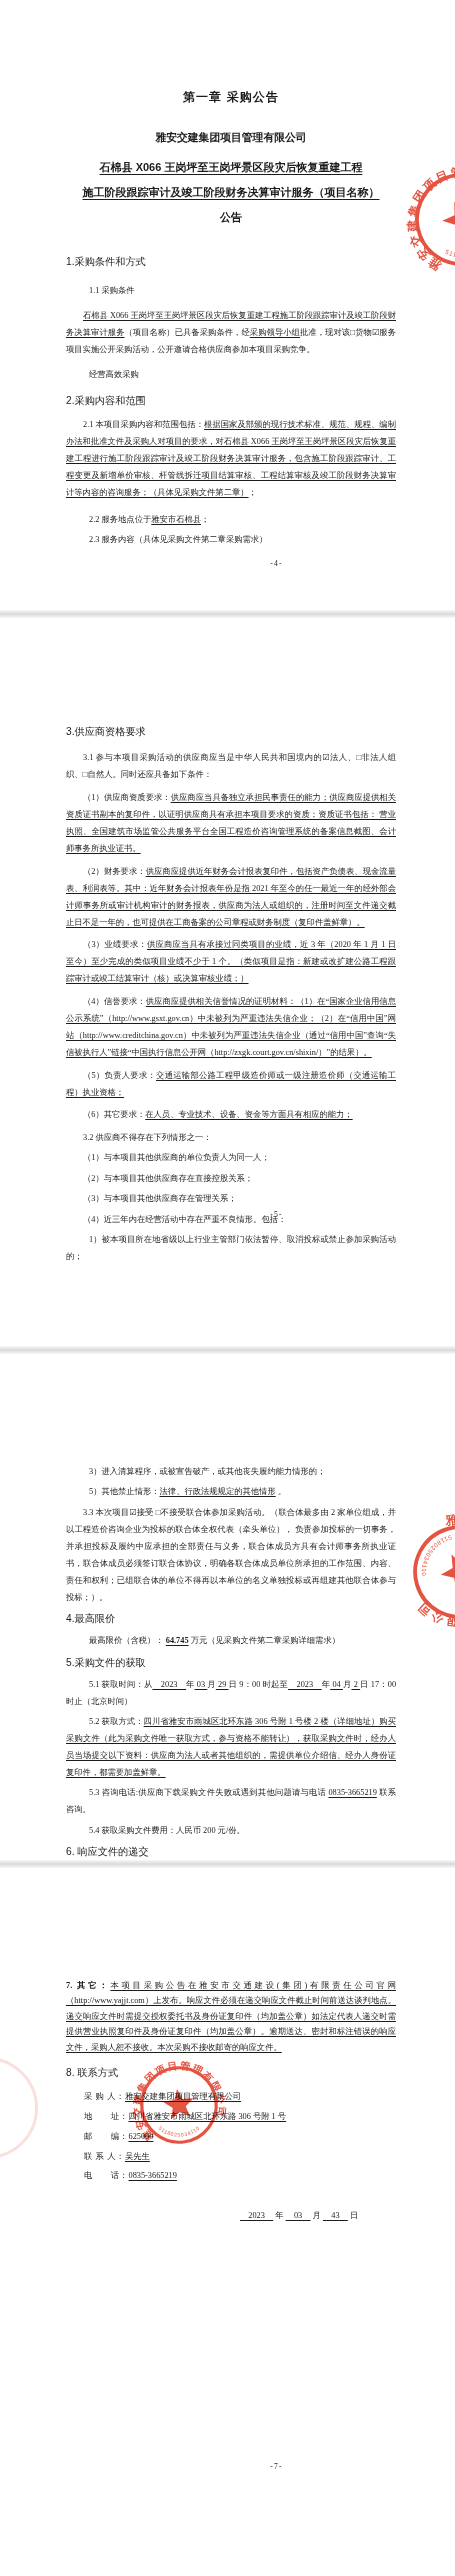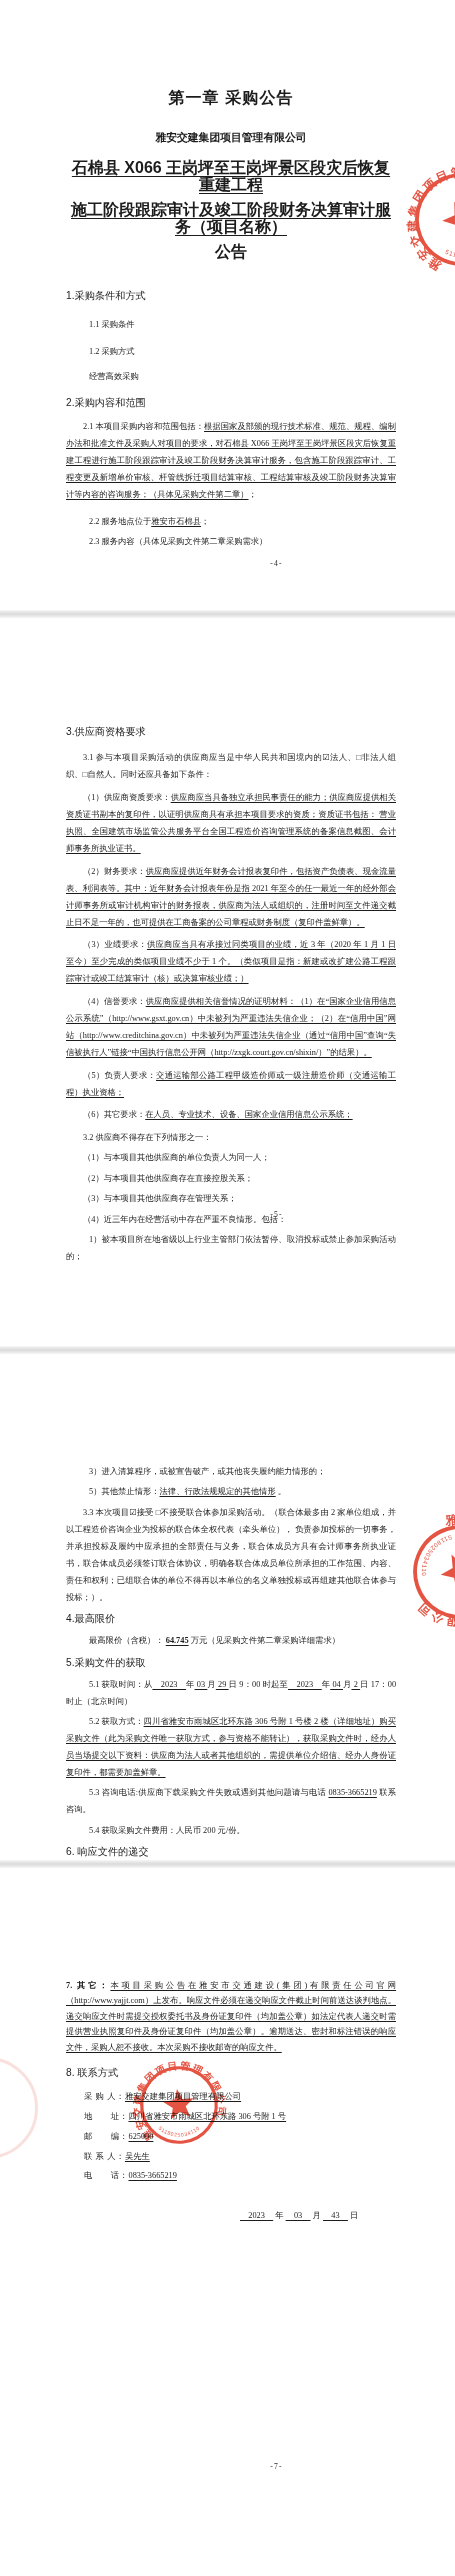--- a/index.html
+++ b/index.html
@@ -10,23 +10,23 @@
   }
   .page{position:relative;overflow:hidden;background:#fff;}
   #page-1{height:610px;}
   #page-2{height:728px;}
   #page-3{height:506px;}
   #page-4{height:644px;}
   .sep{height:8px;background:linear-gradient(to bottom,#f7f7f7,#dadada 50%,#f7f7f7);}
   .tail{height:26px;background:#fff;}
   .content{padding:0 60px 0 66px;font-size:8.3px;line-height:17px;text-align:justify;}
   .center{text-align:center;}
-  .h-chapter{font-family:"Liberation Sans",sans-serif;font-weight:bold;font-size:16px;letter-spacing:1.1px;}
+  .h-chapter{font-family:"Liberation Sans",sans-serif;font-weight:bold;font-size:12px;letter-spacing:1.1px;}
   .h-org{font-family:"Liberation Sans",sans-serif;font-weight:bold;font-size:10.8px;}
-  .h-title{font-family:"Liberation Sans",sans-serif;font-weight:bold;font-size:16px;text-decoration:underline;text-underline-offset:2.8px;}
+  .h-title{font-family:"Liberation Sans",sans-serif;font-weight:bold;font-size:11px;text-decoration:underline;text-underline-offset:2.8px;}
   .sec-h{font-family:"Liberation Sans",sans-serif;font-weight:normal;font-size:10.2px;line-height:15px;text-align:left;}
   .ind{text-indent:17px;}
   .ind2{text-indent:23px;}
   .u{text-decoration:underline;text-underline-offset:2.3px;}
   .b{font-weight:bold;}
   .para{margin:0;}
   .para7{line-height:15.4px;}
   .pagenum{position:absolute;left:256px;width:41px;text-align:center;font-size:7.7px;color:#2a2a2a;letter-spacing:1.1px;}
   .stamp{position:absolute;mix-blend-mode:multiply;opacity:.88;pointer-events:none;}
   #stamp-1{left:403px;top:161px;width:117px;height:117px;transform:rotate(-22deg);}
@@ -48,21 +48,21 @@
   <div class="page" id="page-1">
     <div class="content">
       <div class="center h-chapter" style="padding-top:89px;">第一章  采购公告</div>
       <div class="center h-org mt40">雅安交建集团项目管理有限公司</div>
       <div class="center h-title mt22">石棉县 X066 王岗坪至王岗坪景区段灾后恢复重建工程</div>
       <div class="center h-title mt14">施工阶段跟踪审计及竣工阶段财务决算审计服务（项目名称）</div>
       <div class="center h-title mt14" style="text-decoration:none;text-align:center;">公告</div>
 
       <div class="sec-h mt50">1.采购条件和方式</div>
       <p class="para ind2 mt22">1.1 采购条件</p>
-      <p class="para ind2 mt18">1.2 采购方式</p>
+      <p class="para ind mt14"><span class="u">石棉县 X066 王岗坪至王岗坪景区段灾后恢复重建工程施工阶段跟踪审计及竣工阶段财务决算审计服务</span><span>（项目名称）已具备采购条件，经</span><span class="u">采购领导小组</span><span>批准，现对该□货物☑服务项目实施公开采购活动，公开邀请合格供应商参加本项目采购竞争。</span></p>
       <p class="para ind2 mt14">经营高效采购</p>
 
       <div class="sec-h mt18">2.采购内容和范围</div>
       <p class="para ind mt14"><span>2.1 本项目采购内容和范围包括：</span><span class="u">根据国家及部颁的现行技术标准、规范、规程、编制办法和批准文件及采购人对项目的要求，对石棉县 X066 王岗坪至王岗坪景区段灾后恢复重建工程进行施工阶段跟踪审计及竣工阶段财务决算审计服务，包含施工阶段跟踪审计、工程变更及新增单价审核、杆管线拆迁项目结算审核、工程结算审核及竣工阶段财务决算审计等内容的咨询服务；（具体见采购文件第二章）</span><span>；</span></p>
       <p class="para ind2 mt18"><span>2.2 服务地点位于</span><span class="u">雅安市石棉县</span><span>；</span></p>
       <p class="para ind2 mt6">2.3 服务内容（具体见采购文件第二章采购需求）</p>
     </div>
     <div class="pagenum" style="top:559px;">-4-</div>
     <div class="stamp" id="stamp-1"><svg viewBox="0 0 200 200" width="100%" height="100%">
           <defs>
@@ -80,21 +80,21 @@
 
   <div class="page" id="page-2">
     <div class="content">
       <div class="sec-h" style="padding-top:106px;">3.供应商资格要求</div>
       <p class="para ind mt18"><span>3.1 参与本项目采购活动的供应商应当是中华人民共和国境内的☑法人、□非法人组织、□自然人。同时还应具备如下条件：</span></p>
       <p class="para ind mt10"><span>（1）供应商资质要求：</span><span class="u">供应商应当具备独立承担民事责任的能力；供应商应提供相关资质证书副本的复印件，以证明供应商具有承担本项目要求的资质；资质证书包括： 营业执照、全国建筑市场监管公共服务平台全国工程造价咨询管理系统的备案信息截图、会计师事务所执业证书。</span></p>
       <p class="para ind mt10"><span>（2）财务要求：</span><span class="u">供应商应提供近年财务会计报表复印件，包括资产负债表、现金流量表、利润表等。其中：近年财务会计报表年份是指 2021 年至今的任一最近一年的经外部会计师事务所或审计机构审计的财务报表，供应商为法人或组织的，注册时间至文件递交截止日不足一年的，也可提供在工商备案的公司章程或财务制度（复印件盖鲜章）。</span></p>
       <p class="para ind mt10"><span>（3）业绩要求：</span><span class="u">供应商应当具有承接过同类项目的业绩，近 3 年（2020 年 1 月 1 日至今）至少完成的类似项目业绩不少于 1 个。（类似项目是指：新建或改扩建公路工程跟踪审计或竣工结算审计（核）或决算审核业绩；）</span></p>
       <p class="para ind mt10"><span>（4）信誉要求：</span><span class="u">供应商应提供相关信誉情况的证明材料：（1）在“国家企业信用信息公示系统”（http://www.gsxt.gov.cn）中未被列为严重违法失信企业；（2）在“信用中国”网站（http://www.creditchina.gov.cn）中未被列为严重违法失信企业（通过“信用中国”查询“失信被执行人”链接“中国执行信息公开网（http://zxgk.court.gov.cn/shixin/）”的结果）。</span></p>
       <p class="para ind mt10"><span>（5）负责人要求：</span><span class="u">交通运输部公路工程甲级造价师或一级注册造价师（交通运输工程）执业资格；</span></p>
-      <p class="para ind mt10"><span>（6）其它要求：</span><span class="u">在人员、专业技术、设备、国家企业信用信息公示系统；</span></p>
+      <p class="para ind mt10"><span>（6）其它要求：</span><span class="u">在人员、专业技术、设备、资金等方面具有相应的能力；</span></p>
       <p class="para ind mt10">3.2 供应商不得存在下列情形之一：</p>
       <p class="para ind mt6">（1）与本项目其他供应商的单位负责人为同一人；</p>
       <p class="para ind mt6">（2）与本项目其他供应商存在直接控股关系；</p>
       <p class="para ind mt6">（3）与本项目其他供应商存在管理关系；</p>
       <p class="para ind mt6">（4）近三年内在经营活动中存在严重不良情形。包括：</p>
       <p class="para ind2 mt6">1）被本项目所在地省级以上行业主管部门依法暂停、取消投标或禁止参加采购活动的；</p>
 
     </div>
     <div class="pagenum" style="top:592px;">-5-</div>
   </div>

